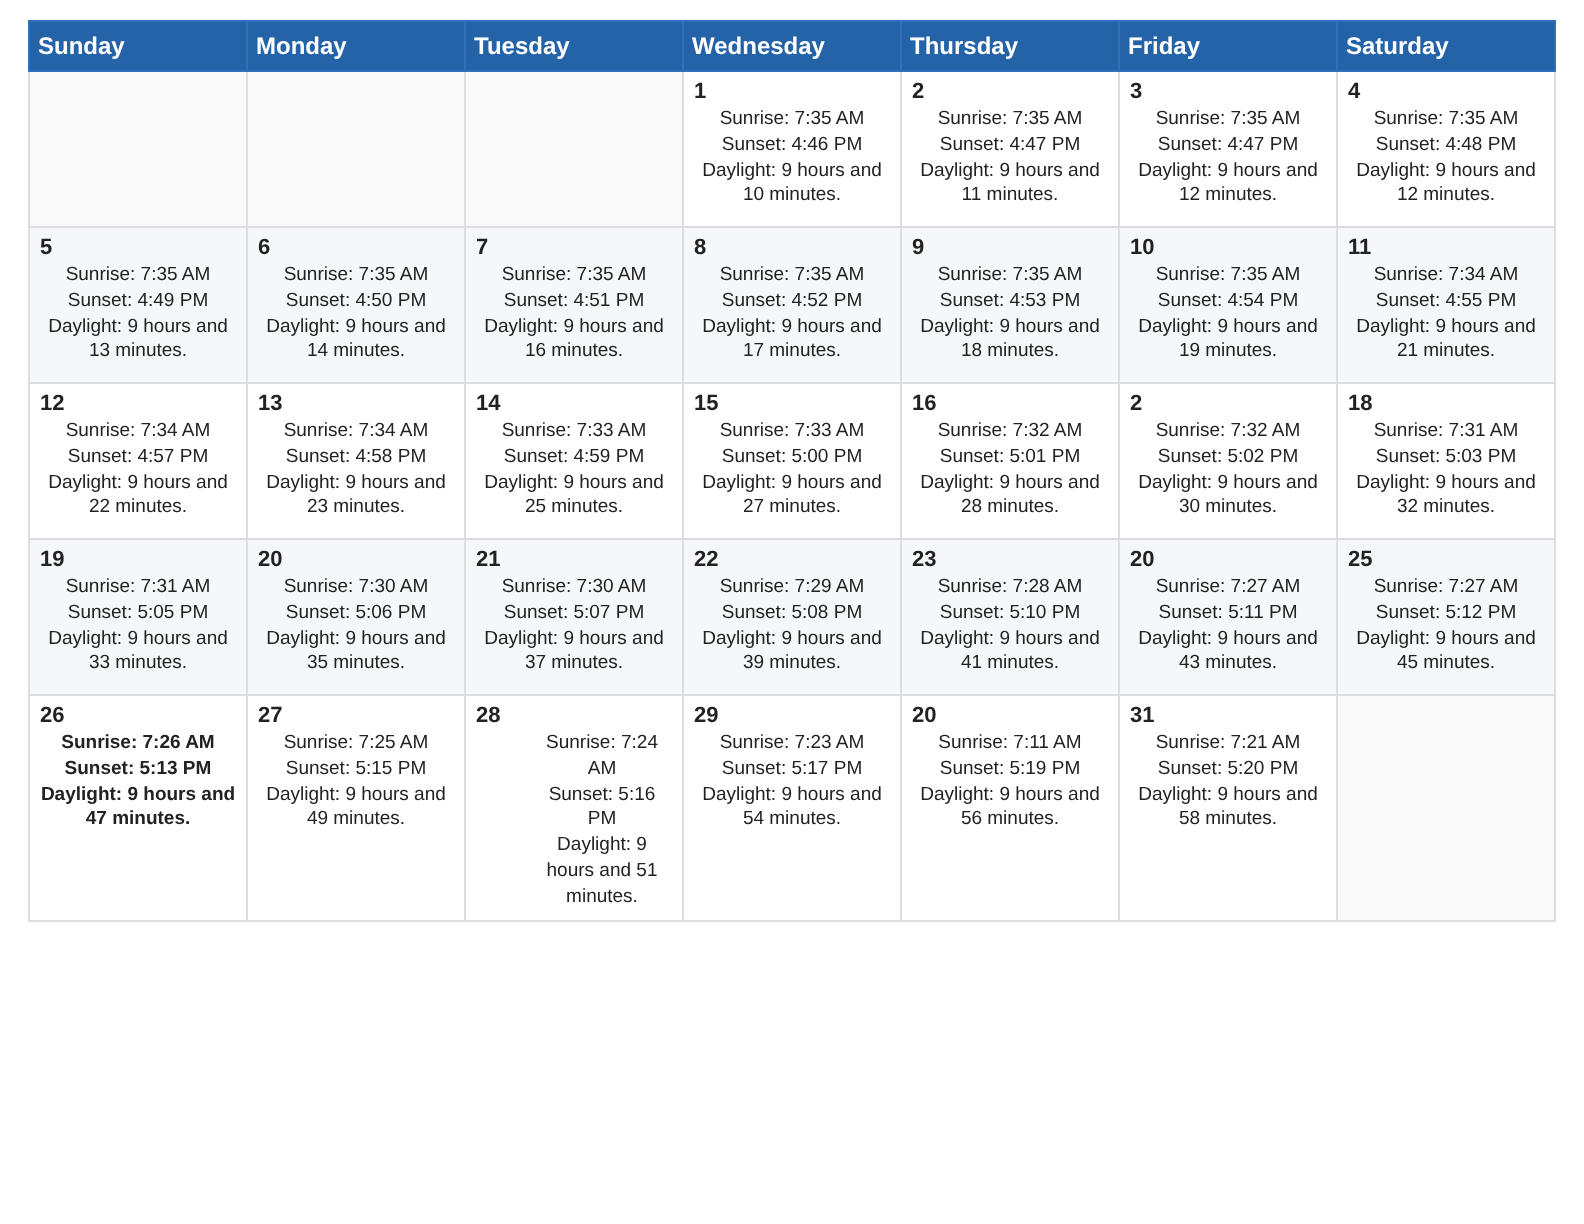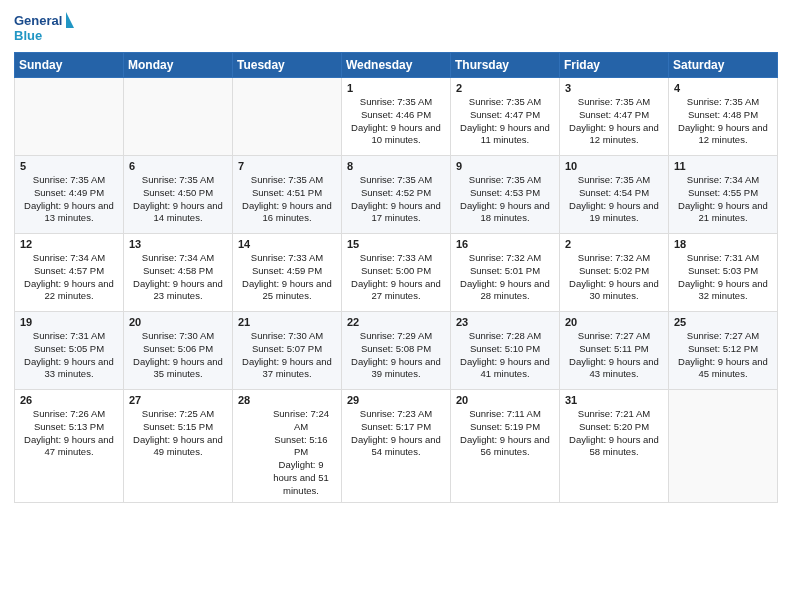--- a/index.html
+++ b/index.html
@@ -85,33 +85,20 @@
       text-align: center;
     }
     .empty-cell {
       background: #f9f9f9 !important;
     }
   </style>
 </head>
 <body>
 
 <div class="page">
-  <div class="header">
-    <div class="logo">
-  <svg width="60" height="36" viewBox="0 0 60 36">
-    <text x="0" y="15" font-size="13" font-weight="bold" fill="#1a4b8c" font-family="Arial,sans-serif">General</text>
-    <text x="0" y="30" font-size="13" font-weight="bold" fill="#2196c4" font-family="Arial,sans-serif">Blue</text>
-    <polygon points="52,2 60,18 52,18" fill="#2196c4"></polygon>
-  </svg>
-</div>
-    <div class="title-block">
-      <div class="month-title"></div>
-      <div class="location-title"></div>
-    </div>
-  </div>
 
   <table class="calendar-table">
     <thead>
       <tr>
       <th>Sunday</th>
           <th>Monday</th>
           <th>Tuesday</th>
           <th>Wednesday</th>
           <th>Thursday</th>
           <th>Friday</th>
@@ -276,21 +263,21 @@
           <td>
             <span class="day-num">25</span>
             <div class="day-detail" style="white-space: pre-line;">Sunrise: 7:27 AM
 Sunset: 5:12 PM
 Daylight: 9 hours and 45 minutes.</div>
           </td>
         </tr>
         <tr>
           <td>
             <span class="day-num">26</span>
-            <div class="day-detail" style="white-space: pre-line;">Sunrise: 7:26 AM
+            <div class="day-detail" style="white-space: pre-line; font-weight: bold;">Sunrise: 7:26 AM
 Sunset: 5:13 PM
 Daylight: 9 hours and 47 minutes.</div>
           </td>
           <td>
             <span class="day-num">27</span>
             <div class="day-detail" style="white-space: pre-line;">Sunrise: 7:25 AM
 Sunset: 5:15 PM
 Daylight: 9 hours and 49 minutes.</div>
           </td>
           <td>

